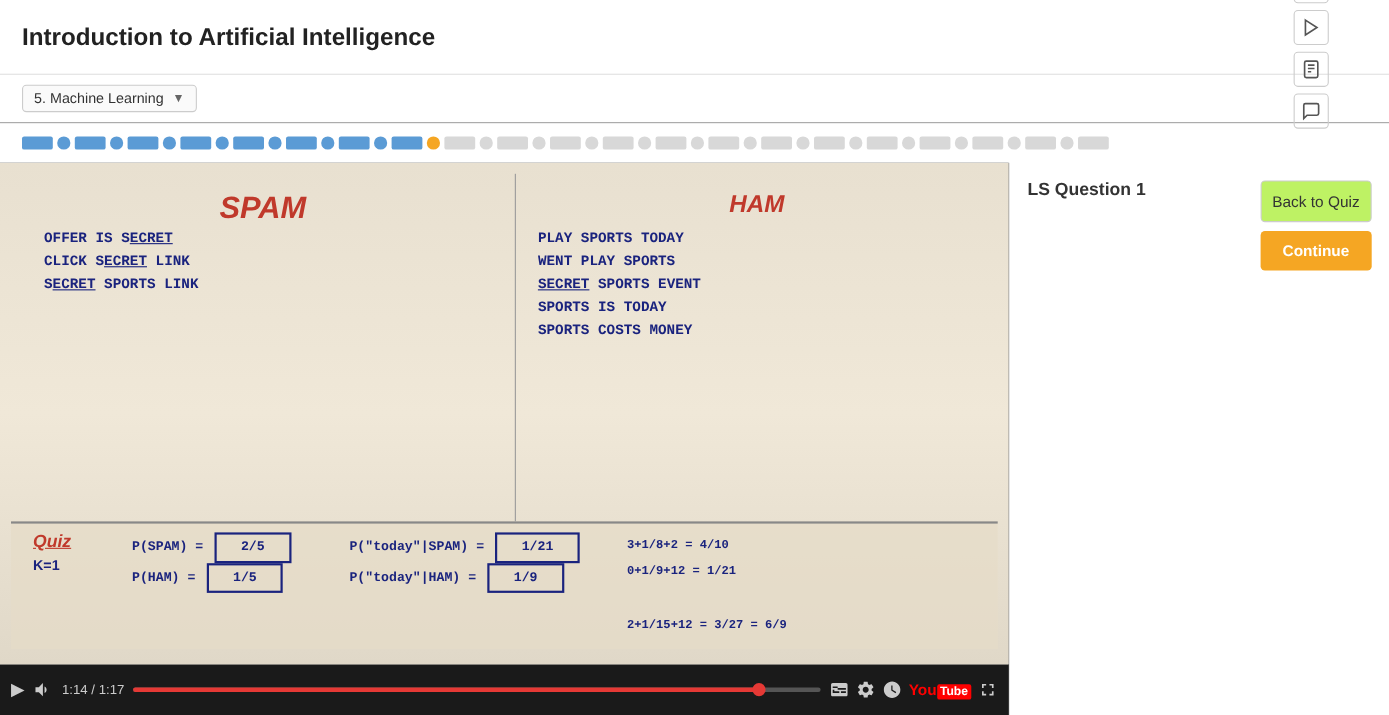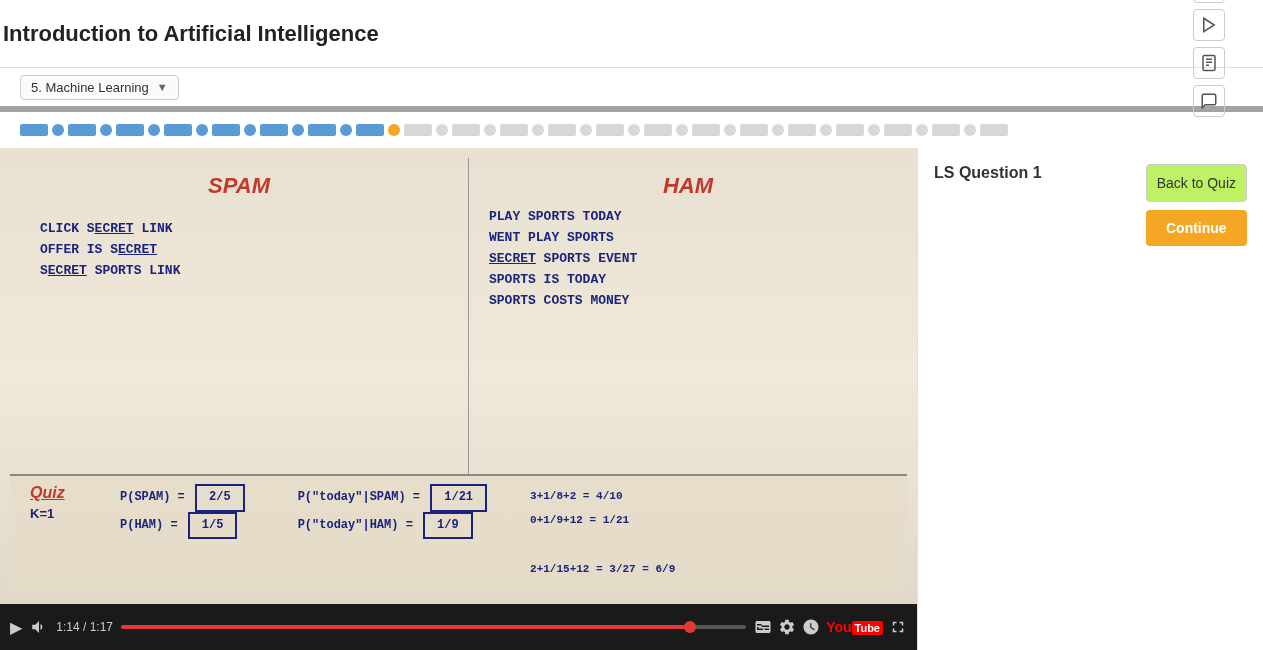--- a/index.html
+++ b/index.html
@@ -3,21 +3,21 @@
   <meta charset="utf-8">
   <style>
     * { box-sizing: border-box; margin: 0; padding: 0; }
     body { font-family: Arial, sans-serif; background: #fff; width: 1263px; height: 650px; overflow: hidden; }
 
     
     .top-bar {
       display: flex;
       align-items: center;
       justify-content: space-between;
-      padding: 12px 3px;
+      padding: 12px 20px;
       border-bottom: 1px solid #e0e0e0;
       height: 68px;
     }
     .top-title {
       font-size: 22px;
       font-weight: bold;
       color: #222;
     }
     .top-icons {
       display: flex;
@@ -41,21 +41,21 @@
       border: 1px solid #ccc;
       border-radius: 4px;
       cursor: pointer;
       color: #555;
       font-size: 16px;
     }
 
     
     .module-row {
       padding: 8px 20px;
-      border-bottom: 6px solid #a3a3a3;
+      border-bottom: 1px solid #a3a3a3;
       height: 44px;
       display: flex;
       align-items: center;
     }
     .module-select {
       display: flex;
       align-items: center;
       border: 1px solid #ccc;
       border-radius: 4px;
       padding: 4px 10px;
@@ -120,25 +120,25 @@
     
     .whiteboard {
       width: 100%;
       height: 100%;
       background: linear-gradient(180deg, #e8e0d0 0%, #f0e8d8 50%, #e0d8c8 100%);
       position: relative;
       padding: 10px;
     }
     .wb-title-spam {
       color: #c0392b;
-      font-size: 22px;
+      font-size: 28px;
       font-weight: bold;
       font-style: italic;
       text-align: center;
-      margin-bottom: 22px;
+      margin-bottom: 4px;
     }
     .wb-title-ham {
       color: #c0392b;
       font-size: 22px;
       font-weight: bold;
       font-style: italic;
       text-align: center;
       margin-bottom: 10px;
     }
     .wb-item {
@@ -165,21 +165,21 @@
     .wb-formula {
       font-size: 12px;
       color: #1a237e;
       font-family: 'Courier New', monospace;
       font-weight: bold;
       line-height: 1.8;
     }
     .boxed {
       display: inline-block;
       border: 2px solid #1a237e;
-      padding: 1px 12px;
+      padding: 1px 22px;
       margin: 0 3px;
     }
 
     
     .video-controls {
       height: 46px;
       background: #1a1a1a;
       display: flex;
       align-items: center;
       padding: 0 10px;
@@ -367,22 +367,22 @@
 <div class="main-area">
 
   <div class="video-area">
     <div class="video-frame">
       <div class="whiteboard">
 
         <div style="display:flex; height: calc(100% - 120px);">
 
           <div style="flex:1; padding: 15px 30px;">
             <div class="wb-title-spam">SPAM</div>
+            <div class="wb-item">OFFER IS S<span style="text-decoration:underline">ECRET</span></div>
             <div class="wb-item">CLICK S<span style="text-decoration:underline">ECRET</span> LINK</div>
-            <div class="wb-item">OFFER IS S<span style="text-decoration:underline">ECRET</span></div>
             <div class="wb-item">S<span style="text-decoration:underline">ECRET</span> SPORTS LINK</div>
           </div>
 
           <div style="flex:1; padding: 15px 20px; border-left: 1px solid #999;">
             <div class="wb-title-ham">HAM</div>
             <div class="wb-item">PLAY SPORTS TODAY</div>
             <div class="wb-item">WENT PLAY SPORTS</div>
             <div class="wb-item"><span style="text-decoration:underline">SECRET</span> SPORTS EVENT</div>
             <div class="wb-item"><span style="">SPORTS</span> IS TODAY</div>
             <div class="wb-item">SPORTS COSTS MONEY</div>

